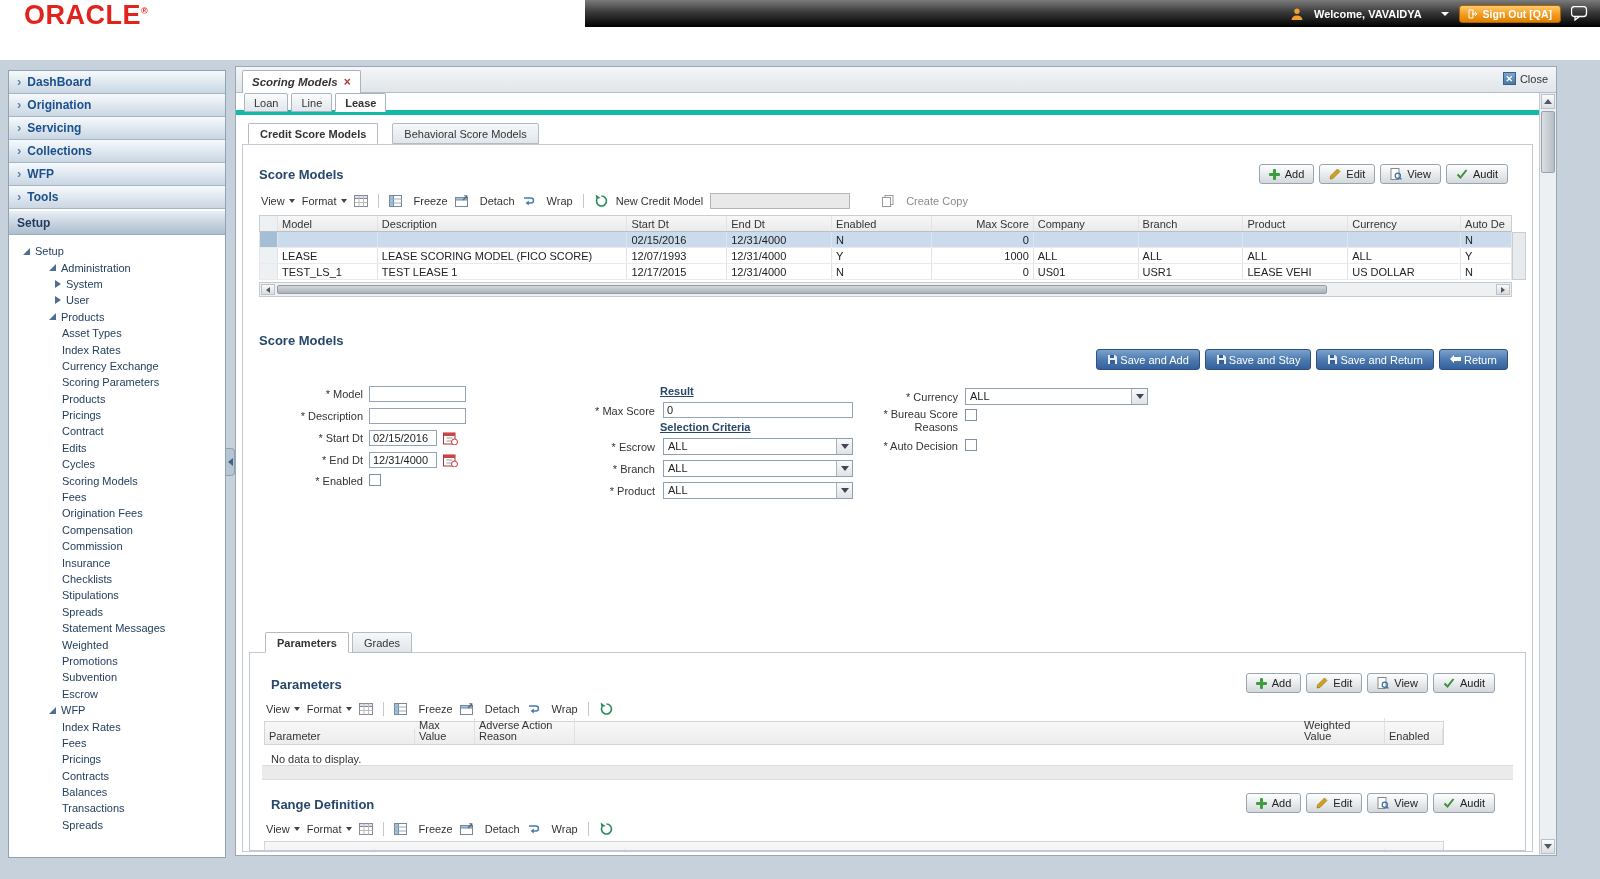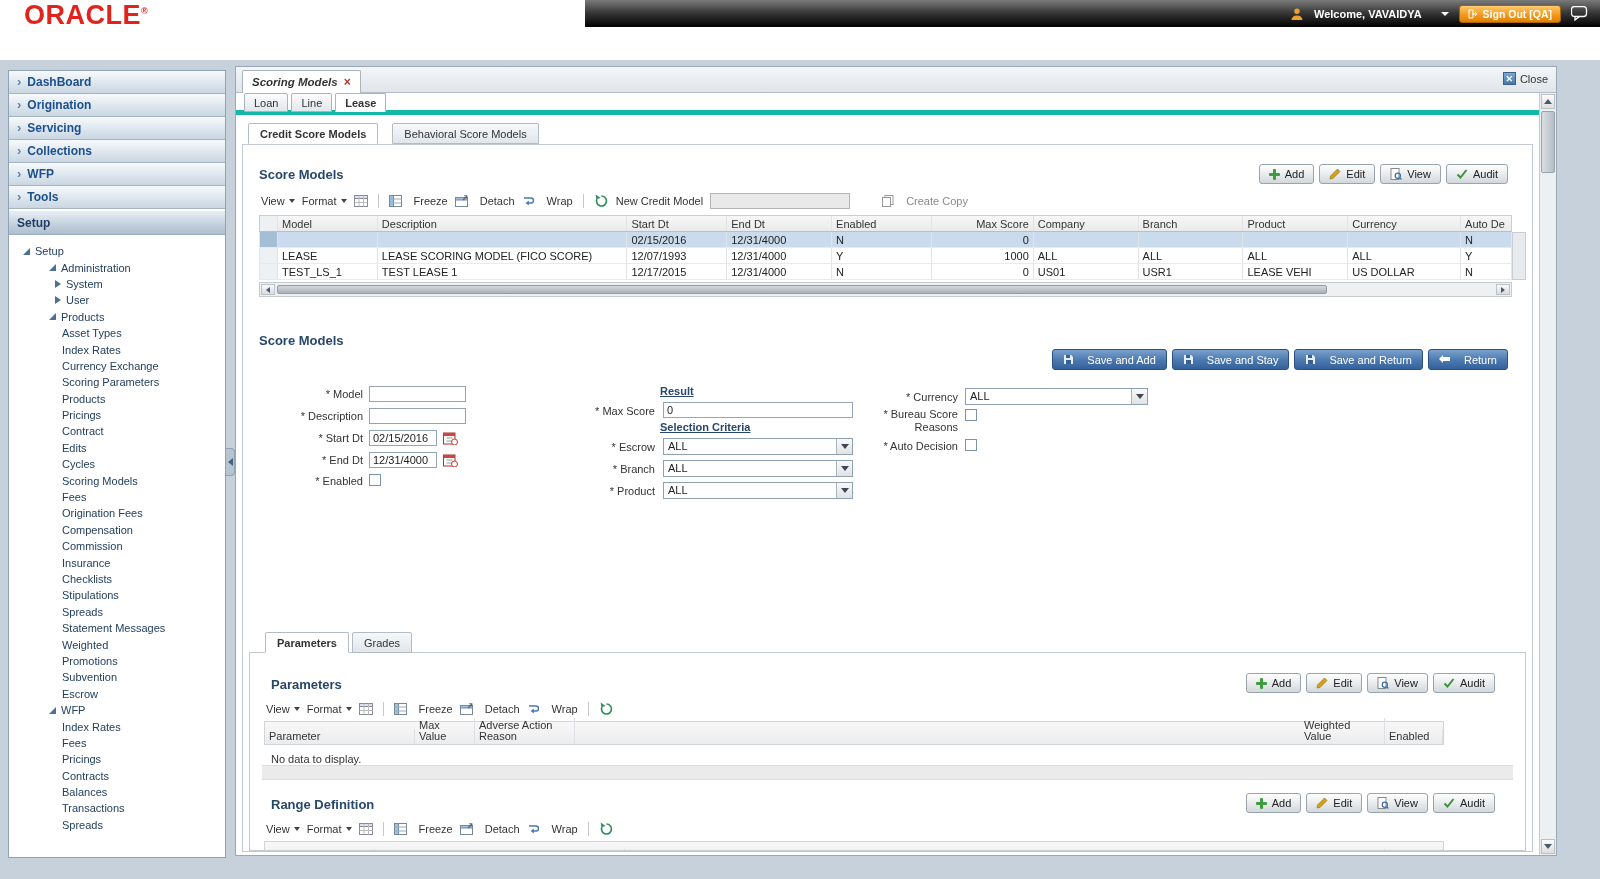--- a/index.html
+++ b/index.html
@@ -38,21 +38,21 @@
 .ptab.on{background:#fff;border-bottom:1px solid #fff;font-weight:bold}
 .panel{position:absolute;top:48px;left:0;right:17px;bottom:0;background:#fff}
 .mtabs{position:absolute;top:8px;left:12px;display:flex;gap:14px;z-index:2}
 .mtab{height:21px;padding:0 11px;display:flex;align-items:center;border:1px solid #b3bcc5;border-radius:2px 2px 0 0;background:linear-gradient(#f6f8fa,#e1e6eb);color:#333;cursor:pointer;margin-bottom:-1px}
 .mtab.on{background:#fff;font-weight:bold;border-bottom:1px solid #fff}
 .cbox{position:absolute;top:29px;left:6px;right:6px;bottom:3px;border:1px solid #c3cad1;background:#fff;overflow:hidden}
 
 .sect-title{position:absolute;font-size:13px;font-weight:bold;color:#27476b}
 .btnrow{position:absolute;display:flex;gap:5px}
 .gbtn{height:20px;display:flex;align-items:center;gap:5px;padding:0 9px;background:linear-gradient(#fefefe,#e7eaec 55%,#d3d8dc);border:1px solid #98a4b0;border-radius:3px;font-size:11px;color:#222;cursor:pointer;font-family:inherit}
-.bbtn{height:21px;display:flex;align-items:center;gap:13px;padding:0 10px;background:linear-gradient(#7ba1cd,#4a78ae 55%,#35619b);border:1px solid #2d507e;border-radius:3px;font-size:11px;color:#fff;cursor:pointer;font-family:inherit}
+.bbtn{height:21px;display:flex;align-items:center;gap:2px;padding:0 10px;background:linear-gradient(#7ba1cd,#4a78ae 55%,#35619b);border:1px solid #2d507e;border-radius:3px;font-size:11px;color:#fff;cursor:pointer;font-family:inherit}
 .tbar{position:absolute;display:flex;align-items:center;gap:7px;color:#333;height:20px}
 .dd{display:flex;align-items:center;gap:4px;cursor:pointer}
 .caret-b{width:0;height:0;border-left:3.5px solid transparent;border-right:3.5px solid transparent;border-top:4px solid #444}
 .tsep{width:1px;height:14px;background:#c4c8cc;margin:0 3px}
 .ticn{display:flex;align-items:center;gap:12px;cursor:pointer}
 .ic{display:inline-flex;flex:none}
 .gray-txt{color:#8a8a8a}
 
 .grid{position:absolute}
 .grow{display:flex;height:16px}

